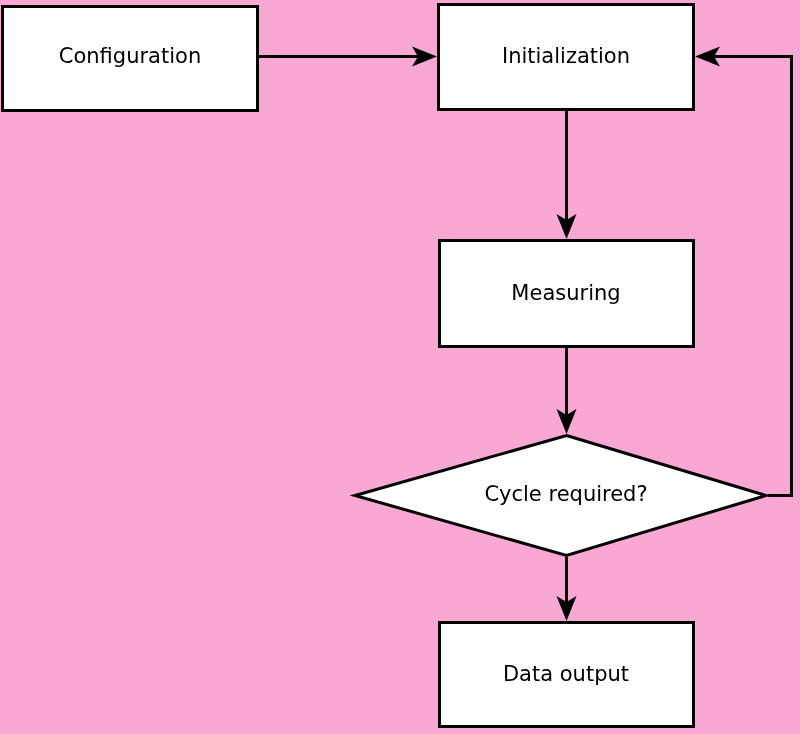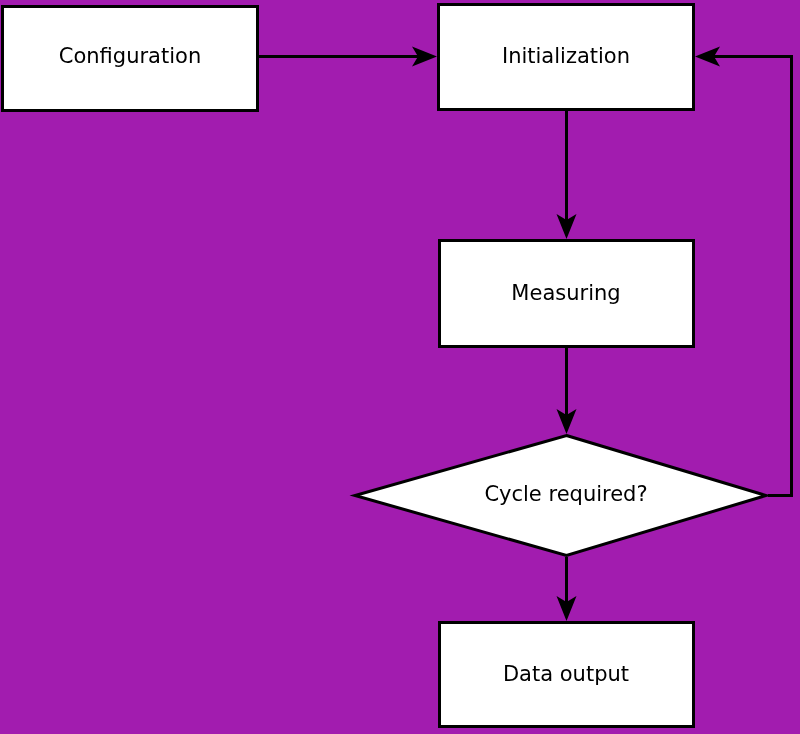--- a/index.html
+++ b/index.html
@@ -11,21 +11,21 @@
   body {
     width: 800px;
     height: 734px;
     overflow: hidden;
     font-family: "DejaVu Sans", "Liberation Sans", sans-serif;
   }
   #flowchart-root {
     position: relative;
     width: 800px;
     height: 734px;
-    background: #a21caf;
+    background: #f9a8d4;
   }
   svg.diagram {
     display: block;
     width: 800px;
     height: 734px;
   }
   .node-shape {
     fill: #ffffff;
     stroke: #000000;
     stroke-width: 3;

